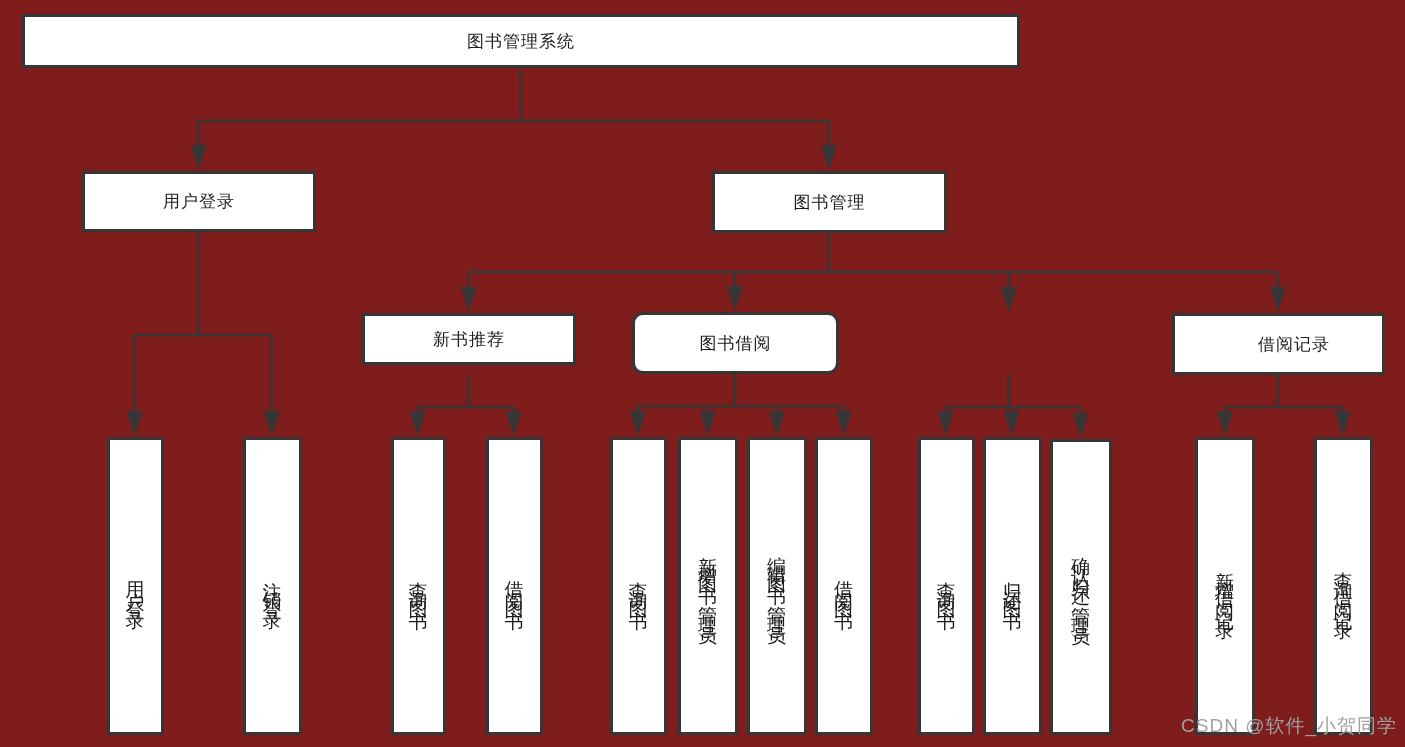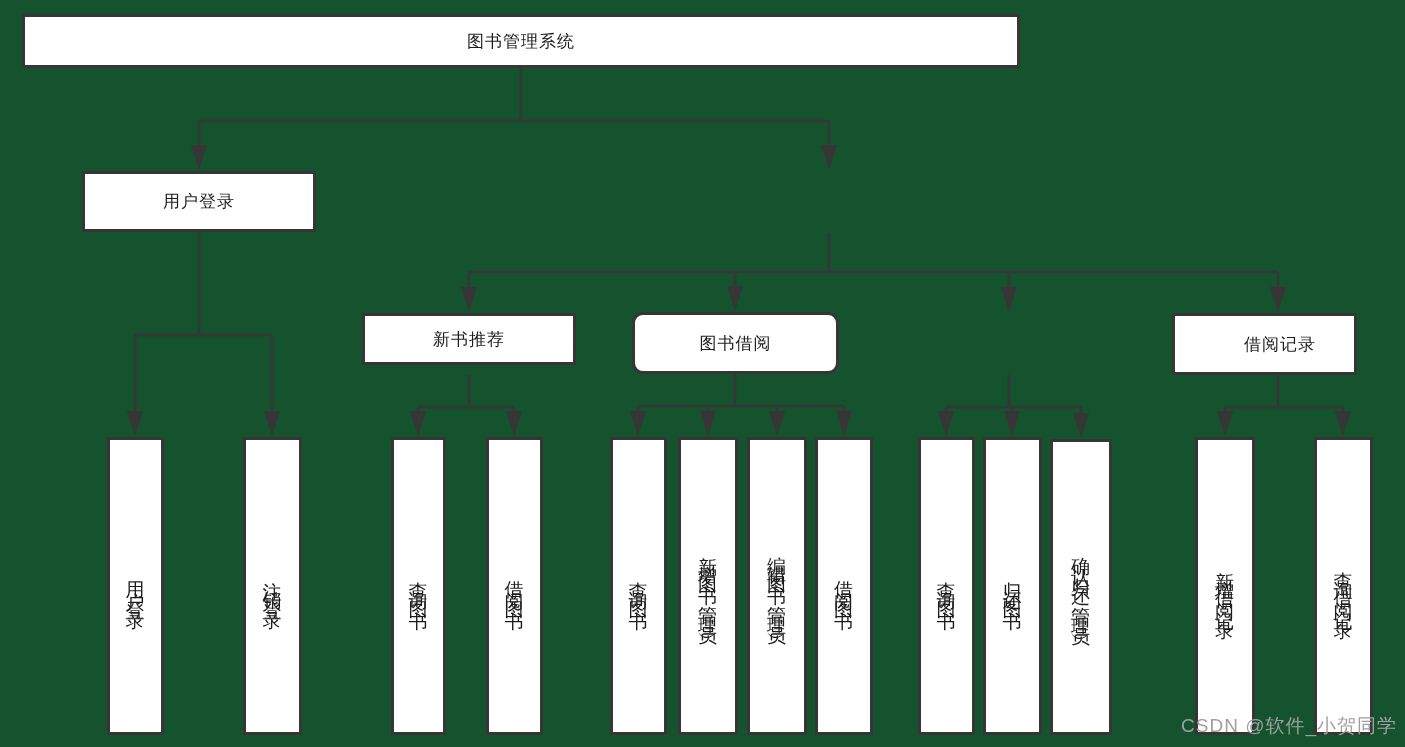--- a/index.html
+++ b/index.html
@@ -1,20 +1,20 @@
 <!DOCTYPE html>
 <html><head>
 <meta charset="utf-8">
 <style>
   html, body { margin: 0; padding: 0; background: #ffffff; }
   .canvas {
     position: relative;
     width: 1405px;
     height: 747px;
-    background: #14532d;
+    background: #7f1d1d;
     font-family: "Liberation Sans", "DejaVu Sans", sans-serif;
     overflow: hidden;
   }
   .connectors {
     position: absolute;
     left: 0; top: 0;
     width: 1405px; height: 747px;
     z-index: 1;
   }
   .node {
@@ -41,21 +41,21 @@
   }
   
   .n-root   { left: 22px;  top: 14px;  width: 998px; height: 54px; }
   
   .n-ulogin { left: 82px;  top: 171px; width: 234px; height: 61px; }
   .n-bmgmt  { left: 712px; top: 171px; width: 235px; height: 62px; }
   
   .n-nbrec  { left: 362px;  top: 313px; width: 214px; height: 52px; }
   .n-bborr  { left: 632px;  top: 312px; width: 207px; height: 62px; border-radius: 11px; }
   .n-cborr  { left: 902px;  top: 313px; width: 215px; height: 62px; }
-  .n-brec   { left: 1172px; top: 313px; width: 185px; height: 62px; padding-left: 31px; }
+  .n-brec   { left: 1172px; top: 313px; width: 213px; height: 62px; padding-left: 31px; }
   
   .n-ul1 { left: 107px;  top: 437px; width: 57px; height: 298px; }
   .n-ul2 { left: 243px;  top: 437px; width: 59px; height: 298px; }
   .n-nb1 { left: 391px;  top: 437px; width: 55px; height: 298px; }
   .n-nb2 { left: 486px;  top: 437px; width: 57px; height: 298px; }
   .n-bb1 { left: 610px;  top: 437px; width: 57px; height: 298px; }
   .n-bb2 { left: 678px;  top: 437px; width: 60px; height: 298px; }
   .n-bb3 { left: 747px;  top: 437px; width: 60px; height: 298px; }
   .n-bb4 { left: 815px;  top: 437px; width: 58px; height: 298px; }
   .n-cb1 { left: 918px;  top: 437px; width: 57px; height: 298px; }
@@ -111,20 +111,23 @@
     </g>
   </svg>
 
   <div class="node h n-root">
     <span>图书管理系统</span>
   </div>
 
   <div class="node h n-ulogin">
     <span>用户登录</span>
   </div>
+  <div class="node h n-bmgmt">
+    <span>图书管理</span>
+  </div>
 
   <div class="node h n-nbrec">
     <span>新书推荐</span>
   </div>
   <div class="node h n-bborr">
     <span>图书借阅</span>
   </div>
   <div class="node h n-brec">
     <span>借阅记录</span>
   </div>

